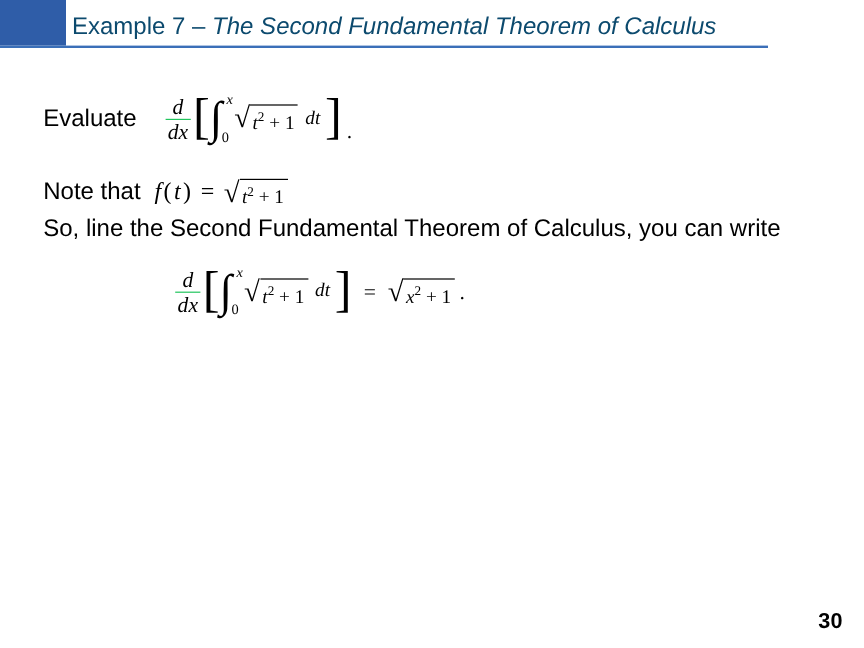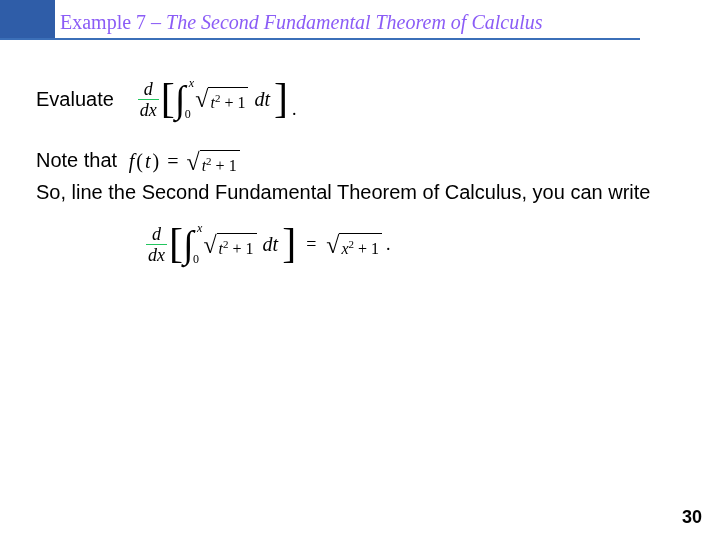--- a/index.html
+++ b/index.html
@@ -32,22 +32,21 @@
     top: 38px;
     left: 0;
     width: 640px;
     border-top: 2px solid #3b6fb8;
   }
   .heading-text {
     position: absolute;
     top: 11px;
     left: 60px;
     font-size: 20px;
-    color: #8b5cf6;
-    font-family: Liberation Serif, serif;
+    color: #0c4a6e;
   }
   .em-dash {
     letter-spacing: 0;
   }
   .heading-italic {
     font-style: italic;
   }
   .body-area {
     position: absolute;
     top: 78px;
@@ -174,21 +173,21 @@
     line-height: 18px;
   }
   .sup {
     font-size: 11px;
     vertical-align: super;
     font-style: normal;
   }
   .dt {
     font-style: italic;
     margin-left: 6px;
-    font-size: 20px;
+    font-size: 16px;
   }
   .expr-row {
     display: inline-flex;
     align-items: center;
     gap: 2px;
   }
 </style>
 </head>
 <body>
 

